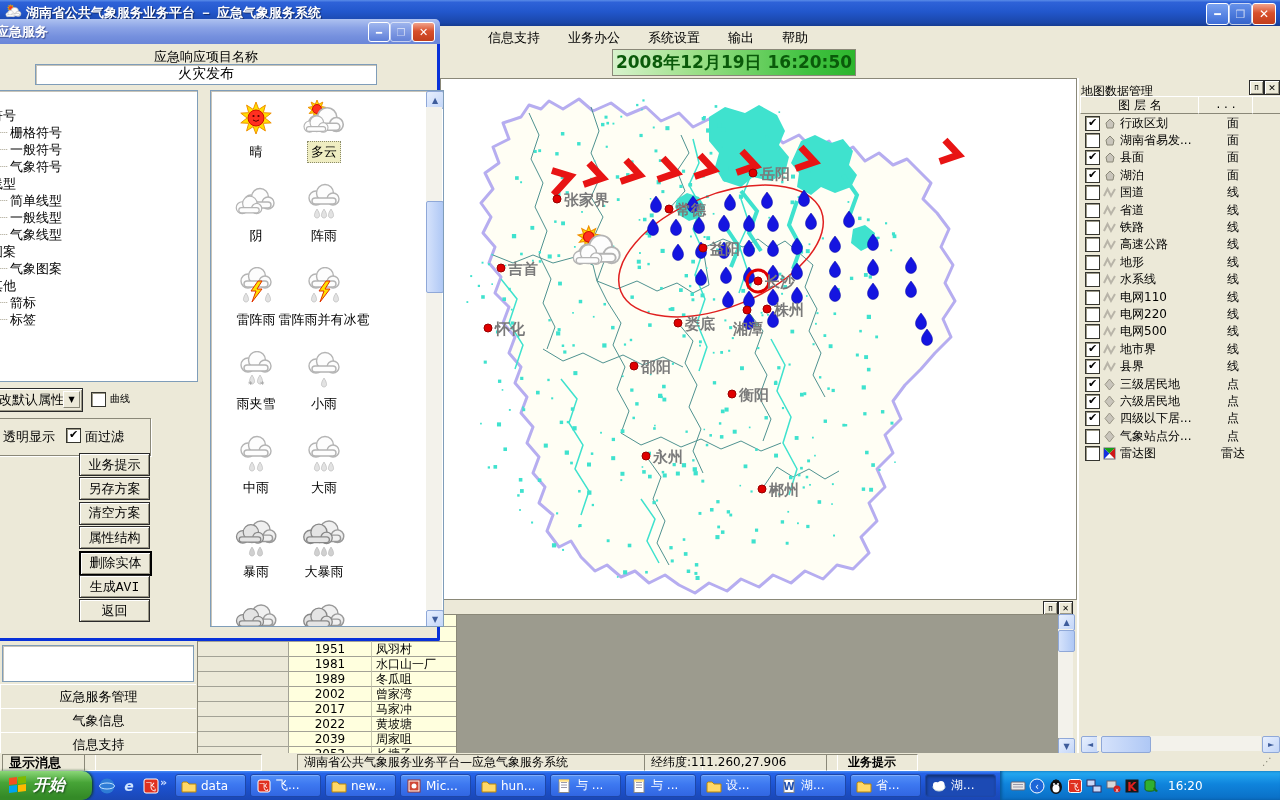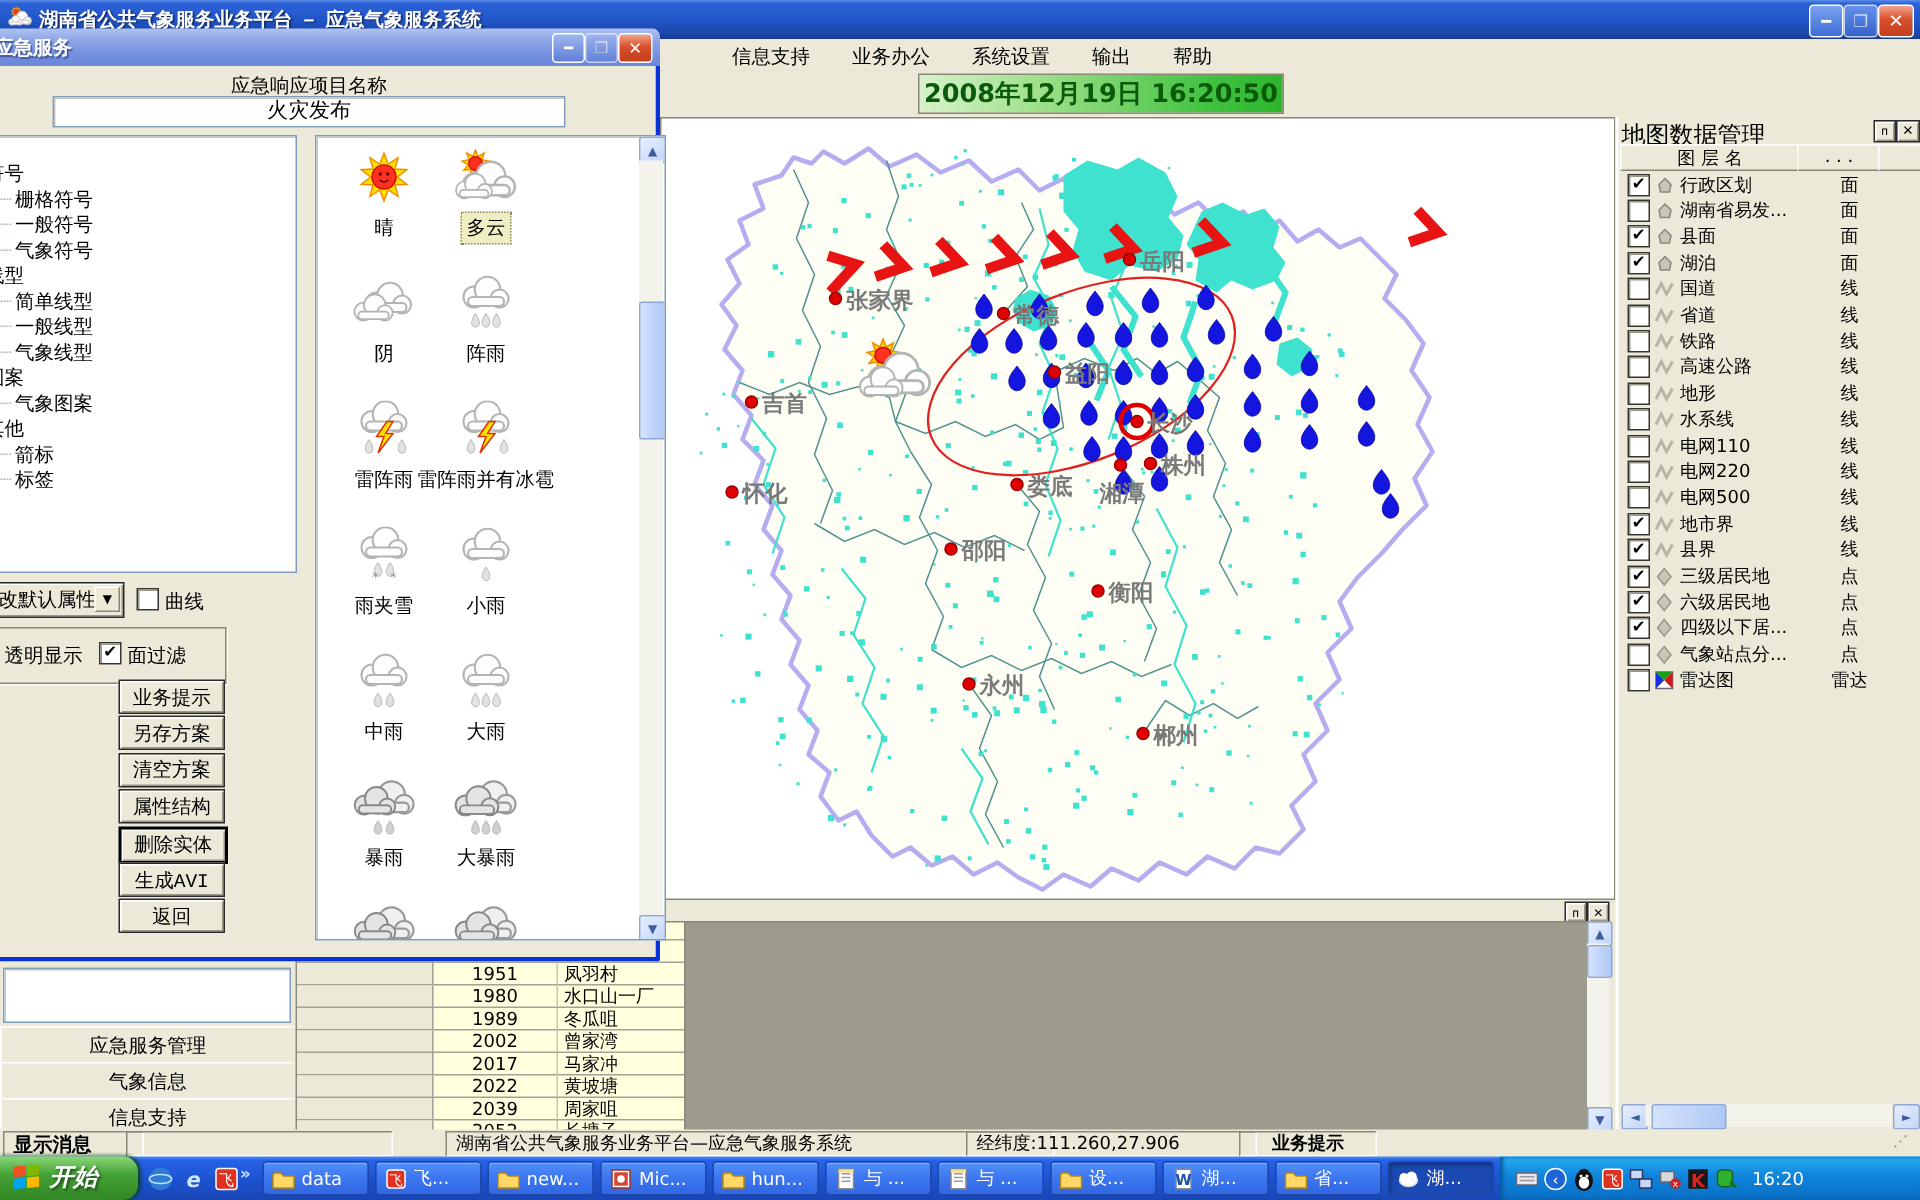--- a/index.html
+++ b/index.html
@@ -666,21 +666,21 @@
           <div class="ytd" style="left: 0px; top: -3px; width: 90px; height: 14px; background: rgb(236, 233, 216); border-right: 1px solid rgb(163, 162, 150);"></div>
           <div class="ytd" style="left: 91px; top: -3px; width: 82px; height: 14px; justify-content: center; border-right: 1px solid rgb(200, 200, 176);"></div>
           <div class="ytd" style="left: 174px; top: -3px; width: 84px; height: 14px; padding-left: 4px;"></div>
           <div class="ytd" style="left: 0px; top: 12px; width: 90px; height: 14px; background: rgb(236, 233, 216); border-right: 1px solid rgb(163, 162, 150);"></div>
           <div class="ytd" style="left: 91px; top: 12px; width: 82px; height: 14px; justify-content: center; border-right: 1px solid rgb(200, 200, 176);"></div>
           <div class="ytd" style="left: 174px; top: 12px; width: 84px; height: 14px; padding-left: 4px;"></div>
           <div class="ytd" style="left: 0px; top: 27px; width: 90px; height: 14px; background: rgb(236, 233, 216); border-right: 1px solid rgb(163, 162, 150);"></div>
           <div class="ytd" style="left: 91px; top: 27px; width: 82px; height: 14px; justify-content: center; border-right: 1px solid rgb(200, 200, 176);">1951</div>
           <div class="ytd" style="left: 174px; top: 27px; width: 84px; height: 14px; padding-left: 4px;">凤羽村</div>
           <div class="ytd" style="left: 0px; top: 42px; width: 90px; height: 14px; background: rgb(236, 233, 216); border-right: 1px solid rgb(163, 162, 150);"></div>
-          <div class="ytd" style="left: 91px; top: 42px; width: 82px; height: 14px; justify-content: center; border-right: 1px solid rgb(200, 200, 176);">1980</div>
+          <div class="ytd" style="left: 91px; top: 42px; width: 82px; height: 14px; justify-content: center; border-right: 1px solid rgb(200, 200, 176);">1981</div>
           <div class="ytd" style="left: 174px; top: 42px; width: 84px; height: 14px; padding-left: 4px;">水口山一厂</div>
           <div class="ytd" style="left: 0px; top: 57px; width: 90px; height: 14px; background: rgb(236, 233, 216); border-right: 1px solid rgb(163, 162, 150);"></div>
           <div class="ytd" style="left: 91px; top: 57px; width: 82px; height: 14px; justify-content: center; border-right: 1px solid rgb(200, 200, 176);">1989</div>
           <div class="ytd" style="left: 174px; top: 57px; width: 84px; height: 14px; padding-left: 4px;">冬瓜咀</div>
           <div class="ytd" style="left: 0px; top: 72px; width: 90px; height: 14px; background: rgb(236, 233, 216); border-right: 1px solid rgb(163, 162, 150);"></div>
           <div class="ytd" style="left: 91px; top: 72px; width: 82px; height: 14px; justify-content: center; border-right: 1px solid rgb(200, 200, 176);">2002</div>
           <div class="ytd" style="left: 174px; top: 72px; width: 84px; height: 14px; padding-left: 4px; font-family: Liberation Serif, serif;">曾家湾</div>
           <div class="ytd" style="left: 0px; top: 87px; width: 90px; height: 14px; background: rgb(236, 233, 216); border-right: 1px solid rgb(163, 162, 150);"></div>
           <div class="ytd" style="left: 91px; top: 87px; width: 82px; height: 14px; justify-content: center; border-right: 1px solid rgb(200, 200, 176);">2017</div>
           <div class="ytd" style="left: 174px; top: 87px; width: 84px; height: 14px; padding-left: 4px;">马家冲</div>
@@ -699,21 +699,21 @@
     <div class="abs" style="left:862px;top:14px;width:16px;height:139px;">
       <div class="sb-btn" style="position:absolute;left:0;top:0;width:15px;height:15px;">▲</div>
       <div class="sb-track" style="position:absolute;left:0;top:15px;width:15px;height:109px;"></div>
       <div class="sb-thumb" style="position:absolute;left:0;top:16px;width:15px;height:20px;"></div>
       <div class="sb-btn" style="position:absolute;left:0;top:124px;width:15px;height:15px;">▼</div>
     </div>
   </div>
 
   <div class="abs" style="left:1077px;top:78px;width:203px;height:675px;background:#ECE9D8;border-left:2px solid #fff;box-sizing:border-box;">
     <div class="abs" style="left:2px;top:2px;width:199px;height:15px;">
-      <span style="font-size:16px;color:#000;">地图数据管理</span>
+      <span style="font-size:12px;color:#000;">地图数据管理</span>
       <span class="abs cbtn" style="left:168px;top:0;width:13px;height:13px;font-size:8px;">ᴨ</span>
       <span class="abs cbtn" style="left:183px;top:0;width:14px;height:13px;font-size:9px;">✕</span>
     </div>
     <div class="abs raised" style="left:1px;top:18px;width:118px;height:16px;background:#ECE9D8;text-align:center;font-size:12px;">图 层 名</div>
     <div class="abs raised" style="left:119px;top:18px;width:54px;height:16px;background:#ECE9D8;text-align:center;font-size:12px;">. . .</div>
     <div class="abs raised" style="left:173px;top:18px;width:28px;height:16px;background:#ECE9D8;"></div>
     <div id="layerrows" class="abs" style="left:0;top:36px;width:203px;height:600px;">
         <div class="lrow" style="top: 0px;">
           <span class="cb" style="margin-left: 6px;">✔</span>
           <span style="width: 14px; height: 13px; margin-left: 3px; display: inline-block;"><svg width="13" height="13" viewBox="0 0 13 13">
@@ -1150,21 +1150,21 @@
         <div class="sb-thumb" style="position:absolute;left:0;top:110px;width:16px;height:90px;"></div>
         <div class="sb-btn" style="position:absolute;left:0;top:519px;width:16px;height:16px;">▼</div>
       </div>
     </div>
 
     <div class="abs cbtn" style="left:0;top:368px;width:150px;height:22px;justify-content:flex-start;">
       <span style="padding-left:54px;white-space:nowrap;">修改默认属性</span>
       <span class="raised" style="position:absolute;right:2px;top:2px;width:15px;height:15px;background:#ECE9D8;font-size:8px;text-align:center;line-height:15px;">▼</span>
     </div>
     <div class="abs cb" style="left:160px;top:372px;"></div>
-    <div class="abs" style="left:179px;top:372px;font-size:13px;">曲线</div>
+    <div class="abs" style="left:179px;top:372px;font-size:10px;">曲线</div>
 
     <div class="abs" style="left:0;top:398px;width:218px;height:36px;border:1px solid #8a8878;box-shadow:1px 1px 0 #fff;">
 
       <div style="position:absolute;left:71px;top:9px;font-size:13px;white-space:nowrap;">透明显示</div>
       <div class="cb" style="position:absolute;left:134px;top:9px;" id="ffcb">✔</div>
       <div style="position:absolute;left:153px;top:9px;font-size:13px;white-space:nowrap;">面过滤</div>
     </div>
 
     <div id="dlgbtns">
         <div class="cbtn" style="position: absolute; left: 148px; top: 433px; width: 69px; height: 21px;">业务提示</div>

